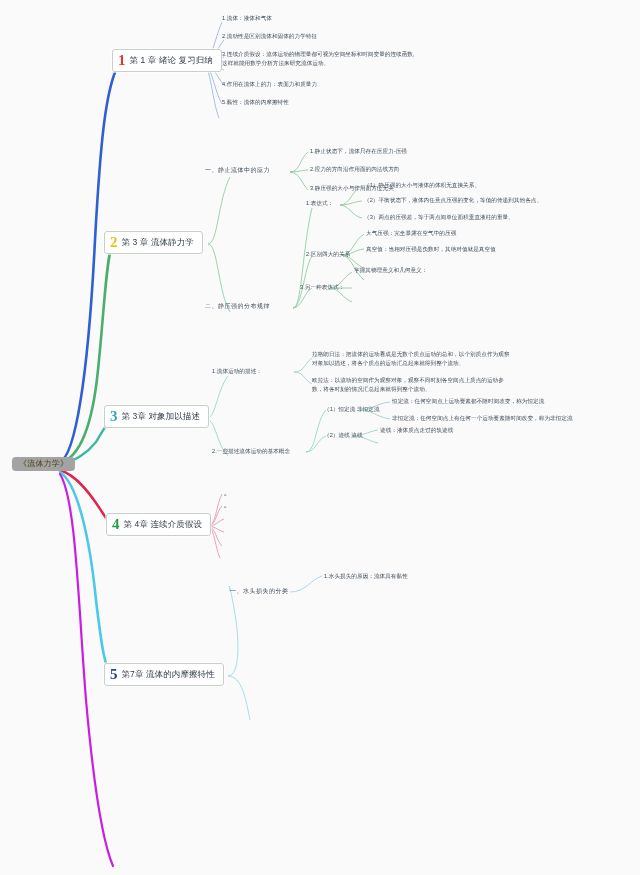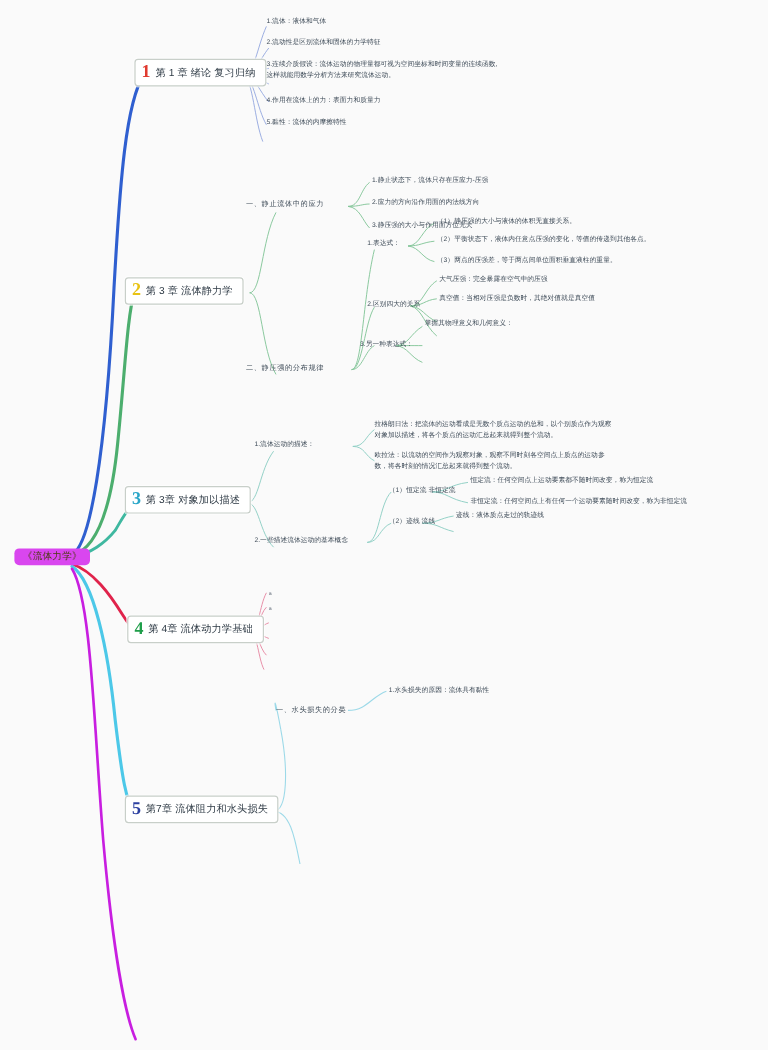--- a/index.html
+++ b/index.html
@@ -26,21 +26,21 @@
     left: 0; top: 0;
     width: 640px;
     height: 875px;
     pointer-events: none;
   }
   
   .root-node {
     position: absolute;
     left: 12px;
     top: 457px;
-    background: #d946ef;
+    background: #a3a3a3;
     border-radius: 4px;
     padding: 3px 7px;
     font-size: 8px;
     line-height: 1;
     color: #4a3c10;
     white-space: nowrap;
     letter-spacing: .2px;
   }
   
   .chap {
@@ -240,25 +240,25 @@
 
   <div class="leaf" style="left:324px; top:405px;">（1）恒定流 非恒定流</div>
   <div class="leaf sub" style="left:392px; top:397px;">恒定流：任何空间点上运动要素都不随时间改变，称为恒定流</div>
   <div class="leaf sub" style="left:392px; top:414px;">非恒定流：任何空间点上有任何一个运动要素随时间改变，称为非恒定流</div>
 
   <div class="leaf" style="left:324px; top:431px;">（2）迹线 流线</div>
   <div class="leaf sub" style="left:380px; top:426px;">迹线：液体质点走过的轨迹线</div>
 
   <div class="chap c4">
     <span class="num">4</span>
-    <span class="ctitle">第 4章 流体动力学基础</span>
+    <span class="ctitle">第 4章 连续介质假设</span>
   </div>
   <div class="leaf tiny" style="left:224px; top:492px;">a</div>
   <div class="leaf tiny" style="left:224px; top:504px;">a</div>
 
   <div class="chap c5">
     <span class="num">5</span>
-    <span class="ctitle">第7章 流体阻力和水头损失</span>
+    <span class="ctitle">第7章 流体的内摩擦特性</span>
   </div>
   <div class="mid" style="left:230px; top:587px;">一、水头损失的分类</div>
   <div class="leaf" style="left:324px; top:572px;">1.水头损失的原因：流体具有黏性</div>
 
 </div>
 
 </body></html>

